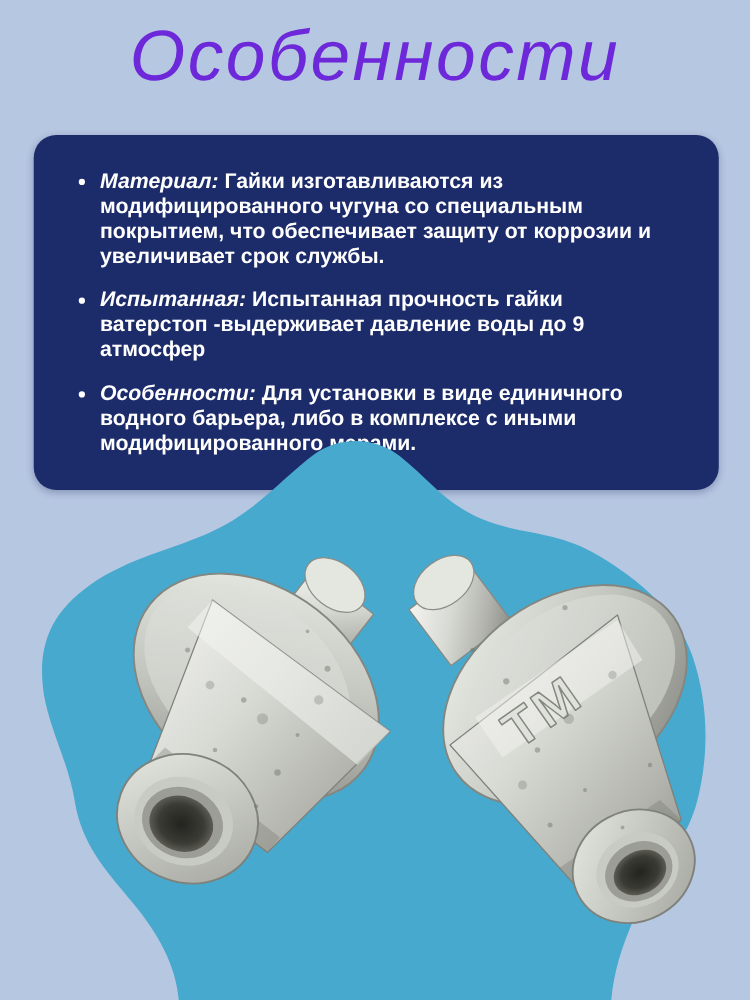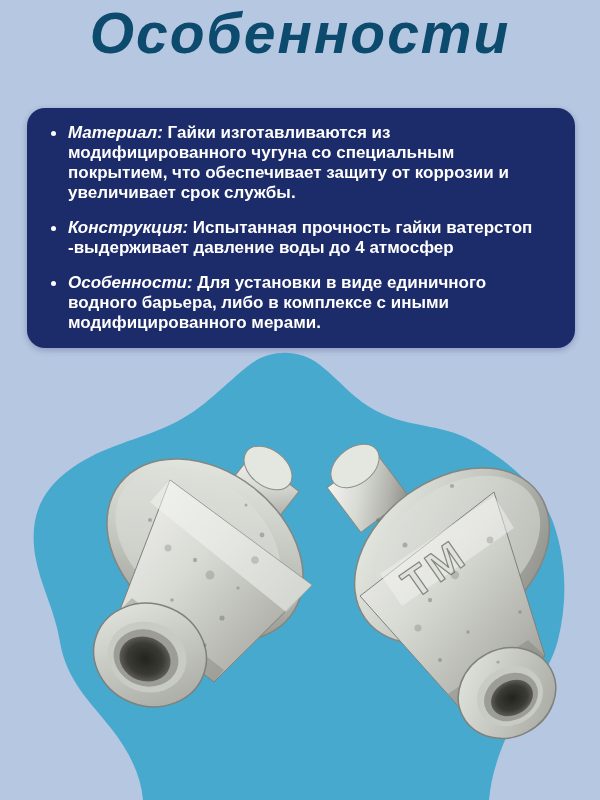--- a/index.html
+++ b/index.html
@@ -8,49 +8,49 @@
   .stage {
     position: relative;
     width: 600px;
     height: 800px;
     background: #b6c7e2;
     overflow: hidden;
   }
 
   .title {
     position: absolute;
-    top: 2px;
+    top: 14px;
     left: 0;
     right: 0;
     margin: 0;
     text-align: center;
     font-size: 57px;
     line-height: 1.12;
     font-style: italic;
-    font-weight: 700;
+    font-weight: 400;
     letter-spacing: 2px;
-    color: #0c4a6e;
+    color: #6d28d9;
   }
 
   .panel {
     position: absolute;
     left: 27px;
     top: 108px;
     width: 548px;
     min-height: 229px;
     box-sizing: border-box;
     background: #1c2b69;
     border-radius: 18px;
     padding: 15px 22px 15px 20px;
     box-shadow: 0 2px 6px rgba(20, 30, 80, 0.28);
   }
 
   .features {
     list-style: none;
-    margin: 0;
+    margin: 12px;
     padding: 0;
   }
 
   .feature {
     display: flex;
     align-items: flex-start;
   }
 
   .feature + .feature { margin-top: 15px; }
 
@@ -94,21 +94,21 @@
   <h1 class="title">Особенности</h1>
 
   <section class="panel">
     <ul class="features">
       <li class="feature">
         <span class="dot"></span>
         <p><span class="lbl">Материал:</span> <span>Гайки изготавливаются из модифицированного чугуна со специальным покрытием, что обеспечивает защиту от коррозии и увеличивает срок службы.</span></p>
       </li>
       <li class="feature">
         <span class="dot"></span>
-        <p><span class="lbl">Конструкция:</span> <span>Испытанная прочность гайки ватерстоп -выдерживает давление воды до 4 атмосфер</span></p>
+        <p><span class="lbl">Испытанная:</span> <span>Испытанная прочность гайки ватерстоп -выдерживает давление воды до 9 атмосфер</span></p>
       </li>
       <li class="feature">
         <span class="dot"></span>
         <p><span class="lbl">Особенности:</span> <span>Для установки в виде единичного водного барьера, либо в комплексе с иными модифицированного мерами.</span></p>
       </li>
     </ul>
   </section>
 
   <div class="scene">
     <svg width="600" height="455" viewBox="0 345 600 455" xmlns="http://www.w3.org/2000/svg">

